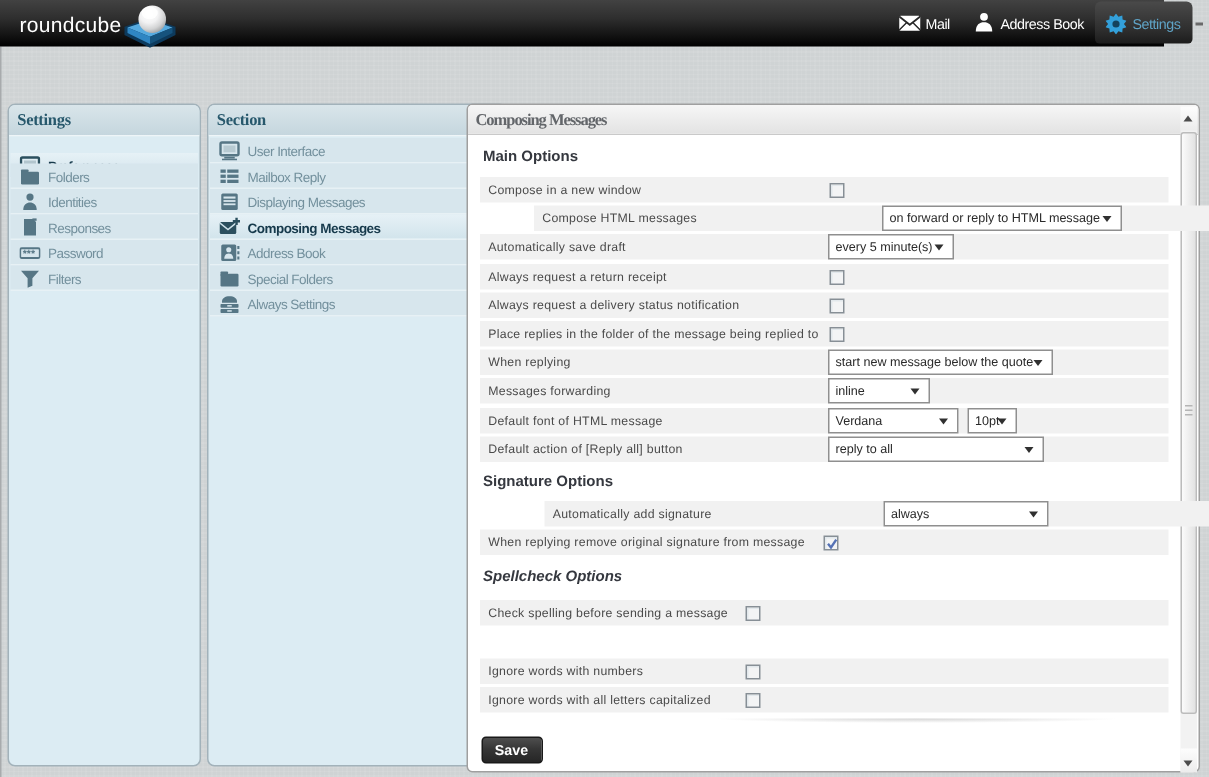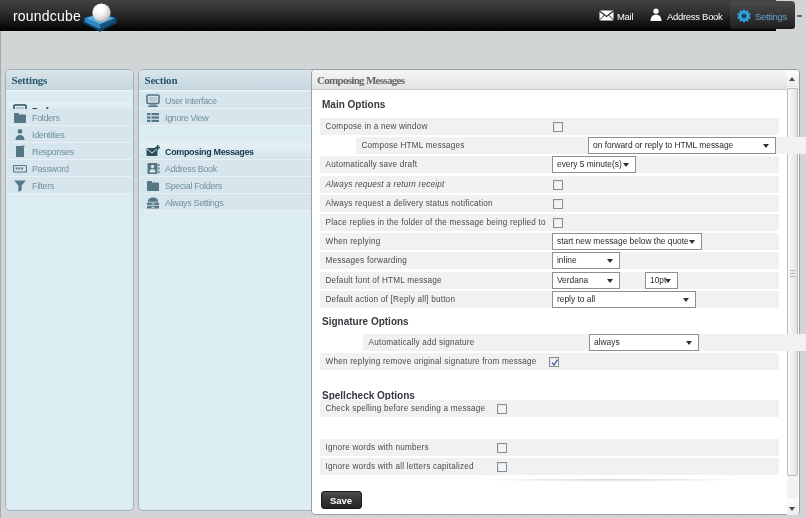--- a/index.html
+++ b/index.html
@@ -178,21 +178,30 @@
     </div>
     <div class="mrow" style="top: 39px;">
       <svg class="mico" viewBox="0 0 14 13">
         <rect x="1" y="2" width="3.5" height="2.2" fill="currentColor"></rect>
         <rect x="5.5" y="2" width="7.5" height="2.2" fill="currentColor"></rect>
         <rect x="1" y="5.4" width="3.5" height="2.2" fill="currentColor"></rect>
         <rect x="5.5" y="5.4" width="7.5" height="2.2" fill="currentColor"></rect>
         <rect x="1" y="8.8" width="3.5" height="2.2" fill="currentColor"></rect>
         <rect x="5.5" y="8.8" width="7.5" height="2.2" fill="currentColor"></rect>
       </svg>
-      <span class="mtxt">Ignore View</span>
+      <span class="mtxt">Mailbox Reply</span>
+    </div>
+    <div class="mrow" style="top: 56px;">
+      <svg class="mico" viewBox="0 0 14 13">
+        <rect x="1.5" y="1" width="11" height="11" rx="1" fill="currentColor"></rect>
+        <rect x="3" y="3" width="8" height="1.4" fill="#d7e6ed"></rect>
+        <rect x="3" y="5.4" width="8" height="1.2" fill="#d7e6ed"></rect>
+        <rect x="3" y="7.6" width="8" height="1.2" fill="#d7e6ed"></rect>
+      </svg>
+      <span class="mtxt">Displaying Messages</span>
     </div>
     <div class="mrow sel" style="top: 73px;">
       <svg class="mico" viewBox="0 0 14 13">
         <rect x="0.5" y="3" width="11" height="8" rx="1" fill="currentColor"></rect>
         <path d="M0.5 3.6 L6 8 L11.5 3.6" stroke="#cfe2ea" stroke-width="1" fill="none"></path>
         <path d="M11.7 0 L11.7 5 M9.2 2.5 L14.2 2.5" stroke="currentColor" stroke-width="1.6"></path>
       </svg>
       <span class="mtxt">Composing Messages</span>
     </div>
     <div class="mrow" style="top: 90px;">
@@ -243,27 +252,27 @@
   </div>
   <div style="position:absolute;left:119px;top:409px;width:360px;height:4px;background:radial-gradient(ellipse 50% 100% at 50% 0%, #d4d4d4 0%, rgba(255,255,255,0) 75%)"></div>
   <div id="savebtn">Save</div>
 <div class="h2" style="top: 29px;">Main Options</div>
     <div class="bar" style="top: 48px; text-align: right;">
       <span class="lbl">Compose in a new window</span>
       <div class="cb" style="left:233px"></div>
     </div>
     <div class="bar" style="top: 67.2px; margin-left: 36px;">
       <span class="lbl">Compose HTML messages</span>
-      <div class="sel2" style="left:232px;width:188px">on forward or reply to HTML message<div class="arr"></div></div>
+      <div class="sel2" style="left:232px;width:160px">on forward or reply to HTML message<div class="arr"></div></div>
     </div>
     <div class="bar" style="top: 86.4px;">
       <span class="lbl">Automatically save draft</span>
       <div class="sel2" style="left:232px;width:84px">every 5 minute(s)<div class="arr"></div></div>
     </div>
-    <div class="bar" style="top: 105.6px; font-style: italic;">
+    <div class="bar" style="top: 105.6px;">
       <span class="lbl">Always request a return receipt</span>
       <div class="cb" style="left:233px"></div>
     </div>
     <div class="bar" style="top: 124.8px;">
       <span class="lbl">Always request a delivery status notification</span>
       <div class="cb" style="left:233px"></div>
     </div>
     <div class="bar" style="top: 144px;">
       <span class="lbl">Place replies in the folder of the message being replied to</span>
       <div class="cb" style="left:233px"></div>
@@ -271,41 +280,41 @@
     <div class="bar" style="top: 163.2px;">
       <span class="lbl">When replying</span>
       <div class="sel2" style="left:232px;width:150px">start new message below the quote<div class="arr"></div></div>
     </div>
     <div class="bar" style="top: 182.4px;">
       <span class="lbl">Messages forwarding</span>
       <div class="sel2" style="left:232px;width:68px">inline<div class="arr"></div></div>
     </div>
     <div class="bar" style="top: 201.6px;">
       <span class="lbl">Default font of HTML message</span>
-      <div class="sel2" style="left:232px;width:68px">Verdana<div class="arr"></div></div>
+      <div class="sel2" style="left:232px;width:87px">Verdana<div class="arr"></div></div>
       <div class="sel2" style="left:325px;width:33px">10pt<div class="arr"></div></div>
     </div>
     <div class="bar" style="top: 220.8px;">
       <span class="lbl">Default action of [Reply all] button</span>
       <div class="sel2" style="left:232px;width:144px">reply to all<div class="arr"></div></div>
     </div>
     <div class="h2" style="top: 246px;">Signature Options</div>
     <div class="bar" style="top: 264px; margin-left: 43px;">
       <span class="lbl">Automatically add signature</span>
       <div class="sel2" style="left:226px;width:110px">always<div class="arr"></div></div>
     </div>
     <div class="bar" style="top: 283.3px;">
       <span class="lbl">When replying remove original signature from message</span>
       <div class="cb" style="left:229px">
         <svg width="10" height="10" viewBox="0 0 10 10" style="position:absolute;left:0px;top:0px">
           <path d="M2 4.5 L4 7 L7.5 1.8" stroke="#5572b5" stroke-width="1.6" fill="none"></path>
         </svg>
       </div>
     </div>
-    <div class="h2" style="top: 320px;">Spellcheck Options</div>
+    <div class="h2" style="top: 309px; font-style: italic;">Spellcheck Options</div>
     <div class="bar" style="top: 330px;">
       <span class="lbl">Check spelling before sending a message</span>
       <div class="cb" style="left:177px"></div>
     </div>
     <div class="bar" style="top: 368.6px;">
       <span class="lbl">Ignore words with numbers</span>
       <div class="cb" style="left:177px"></div>
     </div>
     <div class="bar" style="top: 387.9px;">
       <span class="lbl">Ignore words with all letters capitalized</span>

